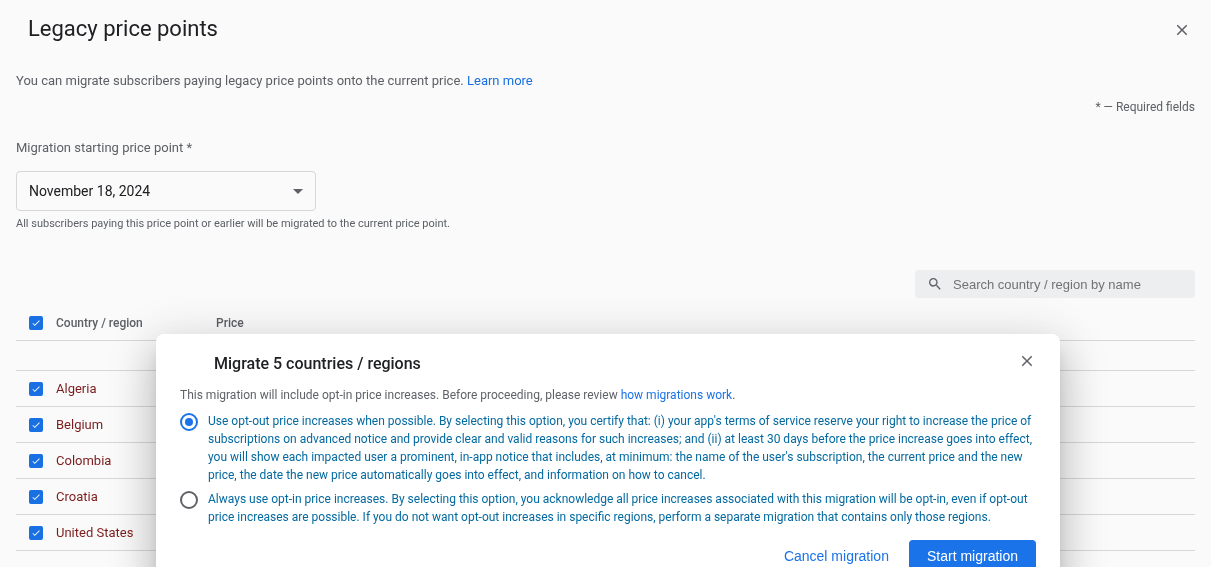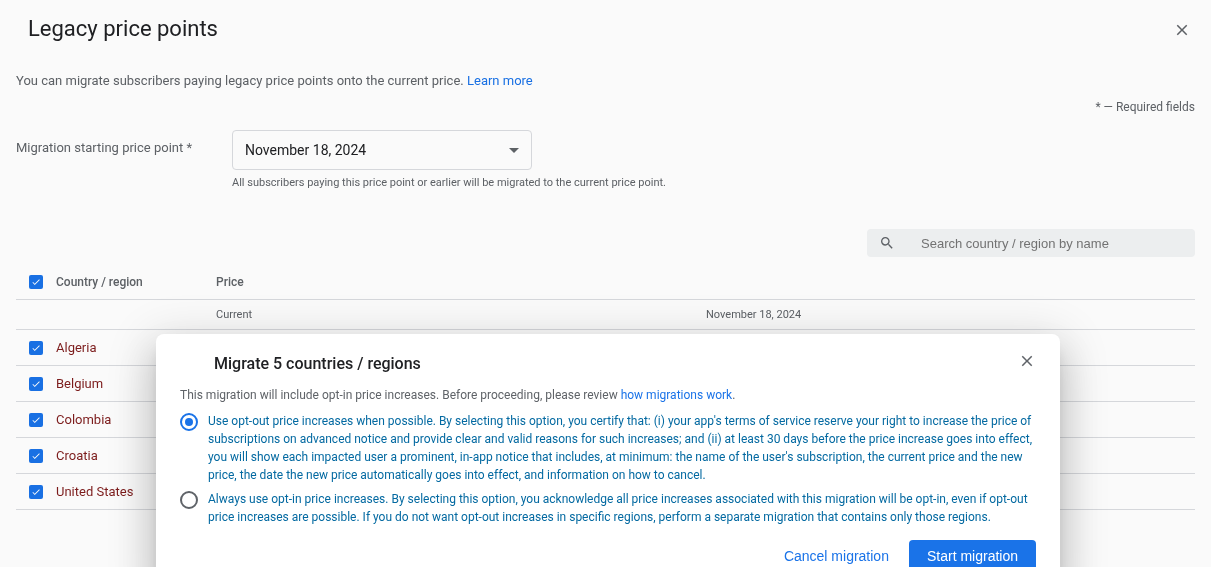--- a/index.html
+++ b/index.html
@@ -41,20 +41,21 @@
   padding: 12px 16px 0 16px;
   font-size: 12px;
   color: #5f6368;
   text-align: right;
 }
 .form-row {
   display: flex;
   align-items: flex-start;
   padding: 16px 16px 0 16px;
   gap: 16px;
+  flex-direction: column;
 }
 .form-label {
   width: 200px;
   font-size: 13px;
   color: #5f6368;
   padding-top: 10px;
 }
 .form-control-col { flex: 0 0 auto; }
 .select-box {
   width: 300px;
@@ -83,22 +84,22 @@
   display: flex;
   justify-content: flex-end;
   padding: 40px 16px 8px 16px;
 }
 .search-box {
   display: flex;
   align-items: center;
   background: #f1f3f4;
   border-radius: 4px;
   padding: 6px 12px;
-  width: 328px;
-  gap: 26px;
+  width: 280px;
+  gap: 10px;
 }
 .search-input {
   border: none;
   background: transparent;
   outline: none;
   font-size: 13px;
   color: #5f6368;
   flex: 1;
 }
 .table {

